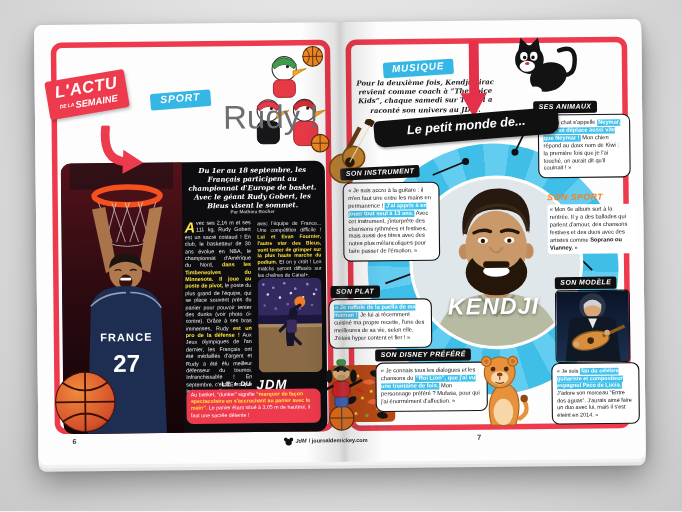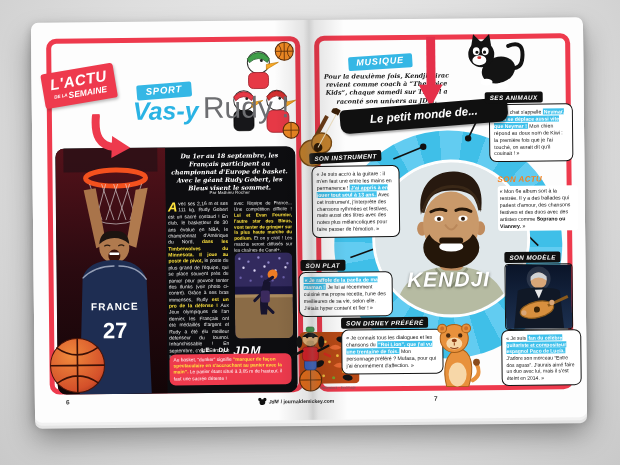--- a/index.html
+++ b/index.html
@@ -81,21 +81,20 @@
       <div class="l1">L'ACTU</div>
       <div class="l2"><span class="sm">DE LA</span><span>SEMAINE</span></div>
     </div>
 
     <svg class="abs" style="left:56px;top:92px;z-index:5;" width="42" height="44" viewBox="0 0 42 44">
       <path d="M8,2 C6,22 12,32 26,33" fill="none" stroke="#ee3a4d" stroke-width="8" stroke-linecap="round"></path>
       <polygon points="24,22 42,34 23,44" fill="#ee3a4d"></polygon>
     </svg>
 
     <div class="abs sport-badge">SPORT</div>
-    <div class="abs title-accent">Vas-y</div>
     <div class="abs title-rest">Rudy !</div>
 
     <svg class="abs" style="left:187px;top:18px;z-index:4;" width="84" height="106" viewBox="0 0 84 106">
       <circle cx="66" cy="13" r="9" fill="#f08a24" stroke="#5a2c08" stroke-width="1"></circle>
       <path d="M57,13 H75 M66,4 V22 M60,6 Q66,13 60,20 M72,6 Q66,13 72,20" stroke="#5a2c08" stroke-width="0.8" fill="none"></path>
       <circle cx="40" cy="24" r="11" fill="#fff" stroke="#333" stroke-width="1"></circle>
       <path d="M29,20 Q40,8 51,20 L49,24 Q40,16 31,24 Z" fill="#3f9e49" stroke="#26632e" stroke-width="0.8"></path>
       <polygon points="48,26 60,24 48,31" fill="#f9a825" stroke="#c57d0a" stroke-width="0.7"></polygon>
       <circle cx="43" cy="22" r="1.5" fill="#222"></circle>
       <rect x="30" y="34" width="20" height="16" rx="5" fill="#e63946" stroke="#9c1f2a" stroke-width="0.8"></rect>
@@ -357,21 +356,21 @@
       <path d="M26,22 L26,25 M22,27 Q26,29 30,27" stroke="#8a3c14" stroke-width="1" fill="none"></path>
       <circle cx="20" cy="15" r="2.2" fill="#4a2a10"></circle>
         <circle cx="32" cy="15" r="2.2" fill="#4a2a10"></circle>
       <path d="M44,60 Q54,54 48,44" fill="none" stroke="#e8913c" stroke-width="4" stroke-linecap="round"></path>
       <circle cx="48" cy="42" r="3.4" fill="#8a4b1c"></circle>
     </svg>
 
     <div class="abs label-black" style="left:453px;top:74px;">SES ANIMAUX</div>
     <div class="abs bubble" style="left:457px;top:86px;width:74px;"><span>« Mon chat s'appelle </span><span class="hl-c">Neymar, car il se déplace aussi vite que Neymar !</span><span> Mon chien répond au doux nom de Kiwi : la première fois que je l'ai touché, on aurait dit qu'il couinait ! »</span></div>
 
-    <div class="abs actu-head">SON ACTU</div>
+    <div class="abs actu-head">SON SPORT</div>
     <div class="abs actu-text"><span>« Mon 6e album sort à la rentrée. Il y a des ballades qui parlent d'amour, des chansons festives et des duos avec des artistes comme </span><span class="b">Soprano ou Vianney.</span><span> »</span></div>
 
     <div class="abs label-black" style="left:471px;top:234px;">SON MODÈLE</div>
     <div class="abs" style="left:471px;top:246px;width:66px;height:64px;border-radius:4px;overflow:hidden;z-index:4;border:1px solid #111;">
       <svg width="66" height="64" viewBox="0 0 66 64">
         <defs>
             <linearGradient id="stage" x1="0" y1="0" x2="0" y2="1">
               <stop offset="0" stop-color="#0a1428"></stop>
               <stop offset="1" stop-color="#1c3050"></stop>
             </linearGradient>

